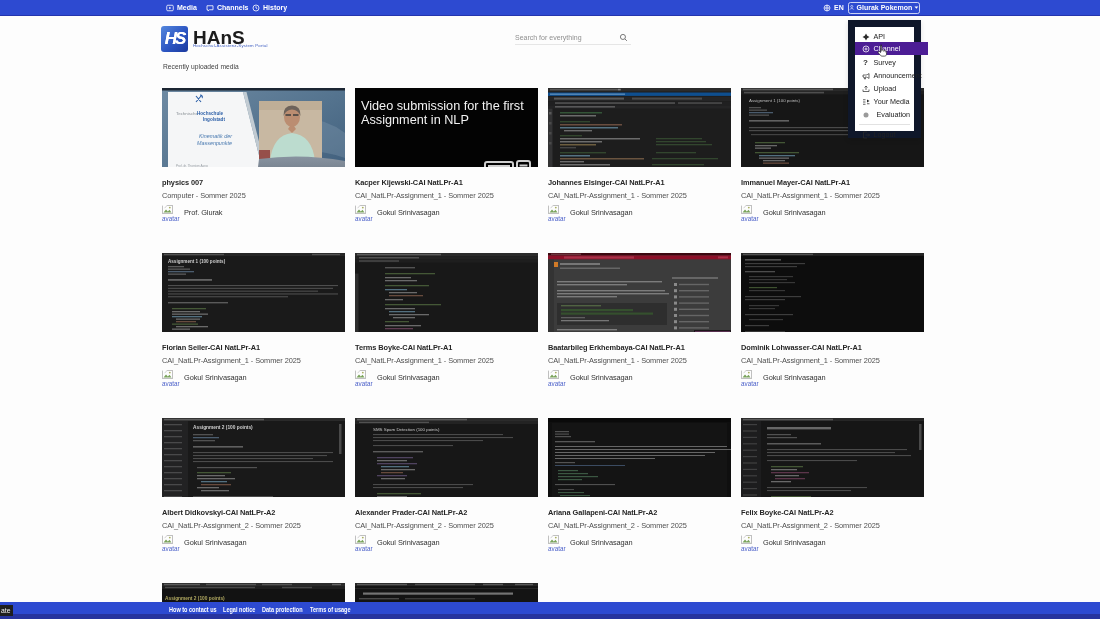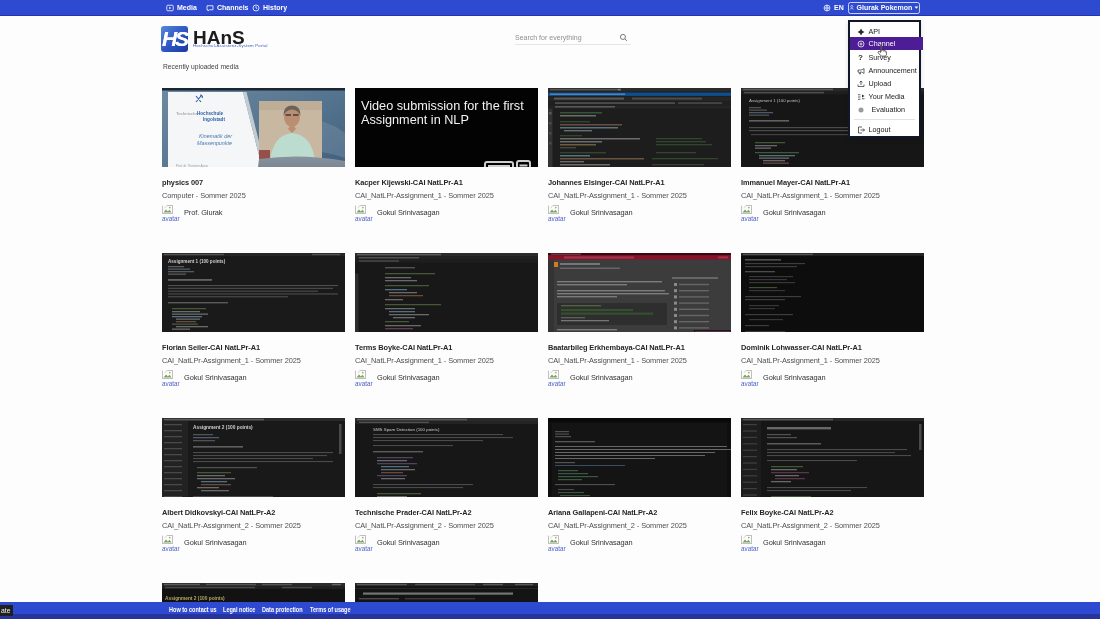--- a/index.html
+++ b/index.html
@@ -7,21 +7,21 @@
   font-family:"Liberation Sans", sans-serif; position:relative; }
 .nav { position:absolute; left:0; top:0; width:1100px; height:15.5px; background:#2d4ad1; border-bottom:0.5px solid #2535ae; }
 .nav-item { position:absolute; top:0; height:15px; display:flex; align-items:center; gap:3px;
   color:#fff; font-size:7px; font-weight:700; white-space:nowrap; }
 .gbtn { position:absolute; left:848px; top:2px; width:72px; height:11.5px;
   border:1px solid rgba(255,255,255,0.75); border-radius:2.5px; display:flex; align-items:center;
   justify-content:center; gap:2px; color:#fff; font-size:7px; font-weight:700; white-space:nowrap; }
 .logo-sq { position:absolute; left:161px; top:26px; width:27px; height:26px; border-radius:3px;
   background:linear-gradient(135deg,#5588dd 0%,#2c55c2 55%,#1b3a9e 100%);
   color:#fff; display:flex; align-items:center; justify-content:center; }
-.logo-hs { font-size:21px; font-weight:700; letter-spacing:-2px; color:#fff;
+.logo-hs { font-size:17px; font-weight:700; letter-spacing:-2px; color:#fff;
   font-style:italic; text-shadow:0 0 0.5px #fff; }
 .logo-name { position:absolute; left:193px; top:27px; font-size:19px; font-weight:700; color:#1c1c1c; }
 .logo-sub { position:absolute; left:193px; top:43px; font-size:4.3px; color:#3b5bc0; letter-spacing:0.2px; }
 .search { position:absolute; left:515px; top:30px; width:116px; height:15px;
   border-bottom:1px solid #e6e6e6; color:#8f8f8f; font-size:7px; display:flex; align-items:center; }
 .search svg { position:absolute; right:3px; top:3px; }
 .h2 { position:absolute; left:163px; top:62px; font-size:7.9px; color:#3f3f3f; transform:scaleX(0.85); transform-origin:left center; }
 .card { position:absolute; width:183px; }
 .thumb { width:183px; height:79px; overflow:hidden; }
 .ct { margin-top:11px; font-size:7.4px; line-height:9px; font-weight:700; color:#262626; white-space:nowrap; letter-spacing:-0.08px; }
@@ -31,21 +31,21 @@
 .avtxt { font-size:6.3px; color:#4a5fc9; margin-top:0.5px; }
 .cname { font-size:7.4px; color:#333; margin-top:3px; letter-spacing:-0.08px; }
 .footer { position:absolute; left:0; top:601.5px; width:1100px; height:17.5px; background:#2d4ad1; }
 .flink { position:absolute; top:0; height:16px; display:flex; align-items:center;
   color:#fff; font-size:6.6px; font-weight:700; white-space:nowrap;
   transform:scaleX(0.84); transform-origin:left center; }
 .fdark { position:absolute; left:0; top:12.5px; width:1100px; height:5px; background:#27349e; }
 .tooltip { position:absolute; left:0; top:605px; background:#1f1f1f; color:#f0f0f0;
   font-size:6.8px; padding:2px 3px 2px 1px; }
 .menu { position:absolute; left:848px; top:20px; width:73px; height:118px; background:#fff;
-  border:2px solid #0f172a; box-shadow:0 2px 5px rgba(0,0,0,0.12); z-index:5; }
+  border:7px solid #0f172a; box-shadow:0 2px 5px rgba(0,0,0,0.12); z-index:5; }
 .mi { position:absolute; left:0; width:73px; height:13px; display:flex; align-items:center;
   color:#212121; font-size:7.2px; white-space:nowrap; }
 .mi .ic { width:8px; margin-left:6.5px; margin-right:4px; display:flex; justify-content:center; }
 .mi.sel { background:#4c1d95; color:#fff; }
 .msep { position:absolute; left:4px; right:4px; top:97px; border-top:1px solid #e2e2e2; }
 </style>
 </head>
 <body>
 <div class="nav">
   <div class="nav-item" style="left:166px">
@@ -618,21 +618,21 @@
         <rect x="26" y="60" width="24" height="1.3" fill="#cfcfcf" opacity="0.45"></rect>
         <rect x="18" y="66" width="100" height="1.1" fill="#8a8a8a" opacity="0.45"></rect>
         <rect x="18" y="69" width="90" height="1.1" fill="#8a8a8a" opacity="0.45"></rect>
         <rect x="22" y="75" width="44" height="1.3" fill="#7aa35c" opacity="0.45"></rect>
         <rect x="22" y="78" width="30" height="1.3" fill="#cfcfcf" opacity="0.45"></rect>
         <rect x="18" y="84" width="60" height="1.2" fill="#8a8a8a" opacity="0.45"></rect>
         <rect x="18" y="89" width="36" height="1.2" fill="#8a8a8a" opacity="0.45"></rect>
         <rect x="0" y="99" width="183" height="3" fill="#1e1e1e"></rect>
       </svg>
     </div>
-    <div class="ct">Technische Prader-CAI NatLPr-A2</div>
+    <div class="ct">Alexander Prader-CAI NatLPr-A2</div>
     <div class="cs">CAI_NatLPr-Assignment_2 - Sommer 2025</div>
     <div class="cav">
       <div class="avwrap">
         <svg width="11" height="9" viewBox="0 0 11 9" style="display:block">
 <rect x="0.5" y="0.5" width="10" height="8" fill="#fdfdfd" stroke="#c0c0c0" stroke-width="1"></rect>
 <path d="M1.5 7.5 L4 4.5 L5.8 6.5 L7.5 4.8 L9.5 7.5 Z" fill="#7aa35c"></path>
 <circle cx="7.8" cy="2.6" r="0.9" fill="#a8b060"></circle>
 <path d="M0 0 L5.5 0 L2.6 3.2 Z" fill="#fdfdfd"></path>
 <path d="M5.5 0 L2.6 3.2" stroke="#c0c0c0" stroke-width="0.7"></path>
 </svg>

